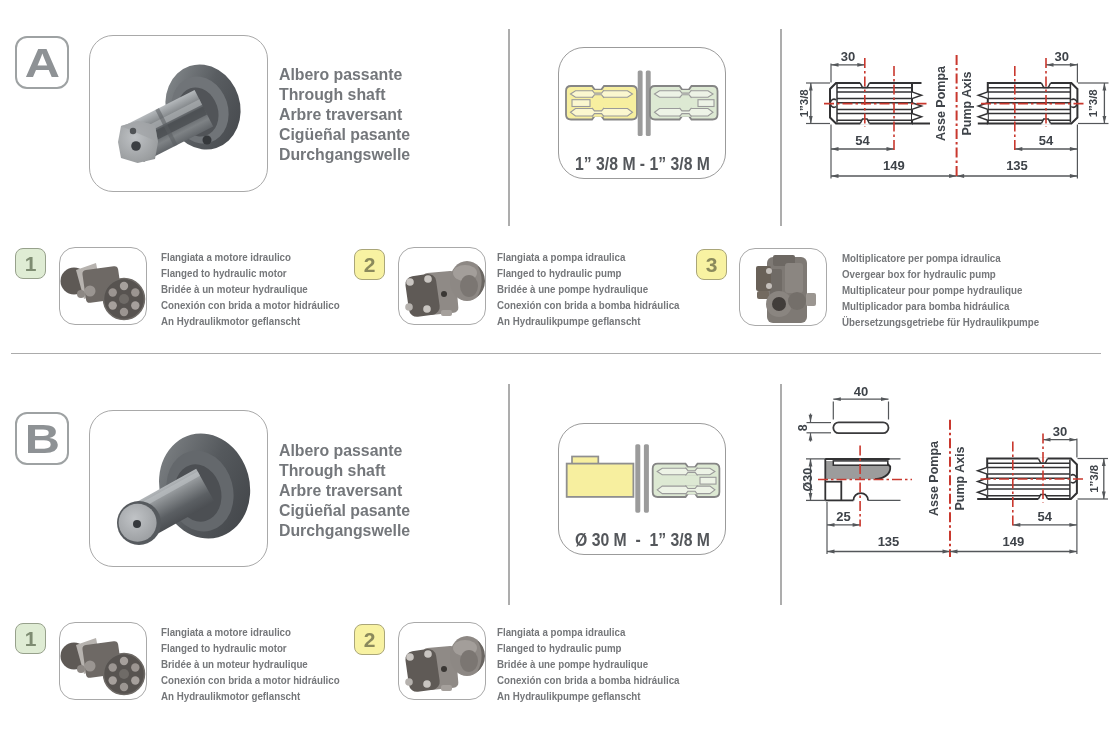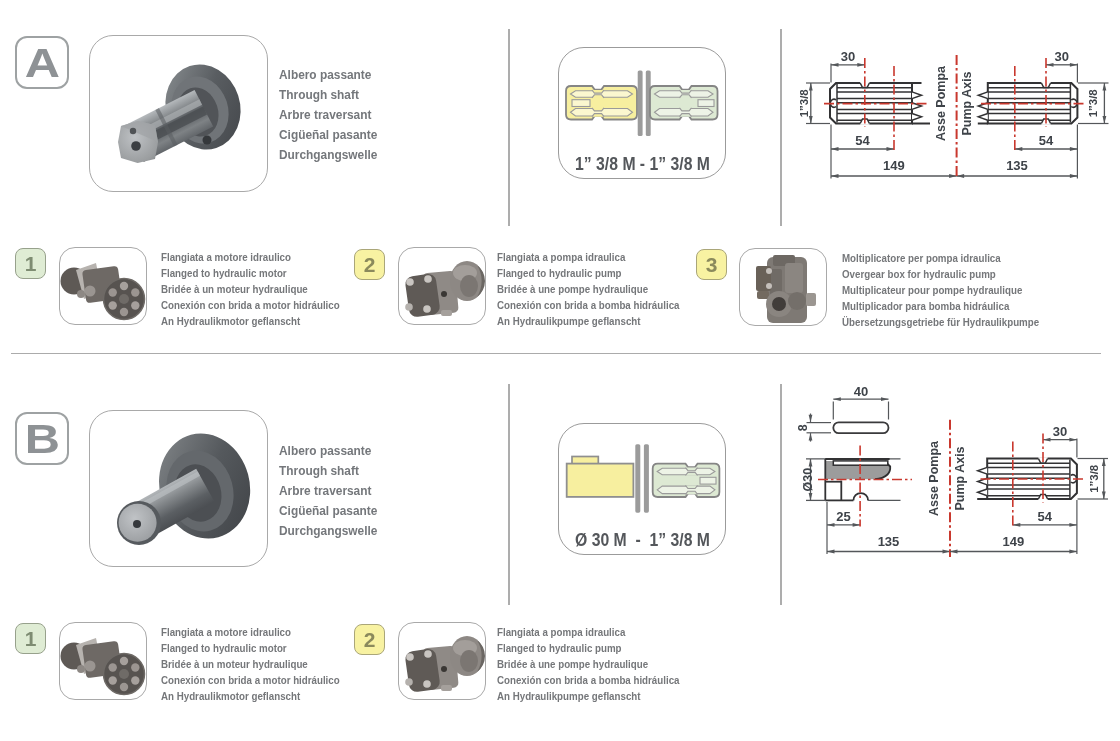--- a/index.html
+++ b/index.html
@@ -2,21 +2,21 @@
 <html><head><meta charset="utf-8">
 <style>
 html,body{margin:0;padding:0;}
 body{width:1120px;height:741px;background:#fff;position:relative;overflow:hidden;
      font-family:"Liberation Sans",sans-serif;}
 .abs{position:absolute;}
 .badge{border:2px solid #9ea2a3;border-radius:12px;width:50px;height:49px;
        color:#8e9295;font-size:40px;font-weight:bold;text-align:center;line-height:51px;}
 .badge span{display:inline-block;transform:scaleX(1.22);}
 .pbox{border:1.6px solid #a9a9a9;border-radius:24px;width:177px;height:155px;background:#fff;}
-.ttl{font-size:12px;font-weight:bold;color:#74777b;line-height:20px;white-space:nowrap;transform:scaleX(0.99);transform-origin:left top;}
+.ttl{font-size:16px;font-weight:bold;color:#74777b;line-height:20px;white-space:nowrap;transform:scaleX(0.99);transform-origin:left top;}
 .vdiv{width:1.6px;background:#adadad;}
 .mbox{border:1.6px solid #9b9b9b;border-radius:26px;width:166px;height:130px;}
 .mlbl{font-size:17.5px;font-weight:bold;color:#54575b;text-align:center;width:169px;white-space:nowrap;transform:scaleX(0.90);}
 .ibadge{width:29px;height:29px;border-radius:8px;text-align:center;font-size:21px;font-weight:bold;line-height:29px;}
 .ib-g{background:#dfecd4;border:1.6px solid #97a18c;color:#7e8c72;}
 .ib-y{background:#f8f2a2;border:1.6px solid #aaa679;color:#8b8a5c;}
 .ipbox{border:1.5px solid #a9a9a9;border-radius:16px;width:86px;height:76px;background:#fff;}
 .itxt{font-size:10.6px;font-weight:bold;color:#75777a;line-height:16px;white-space:nowrap;transform:scaleX(0.92);transform-origin:left top;}
 .hdiv{height:1.3px;background:#ababab;}
 </style></head>

